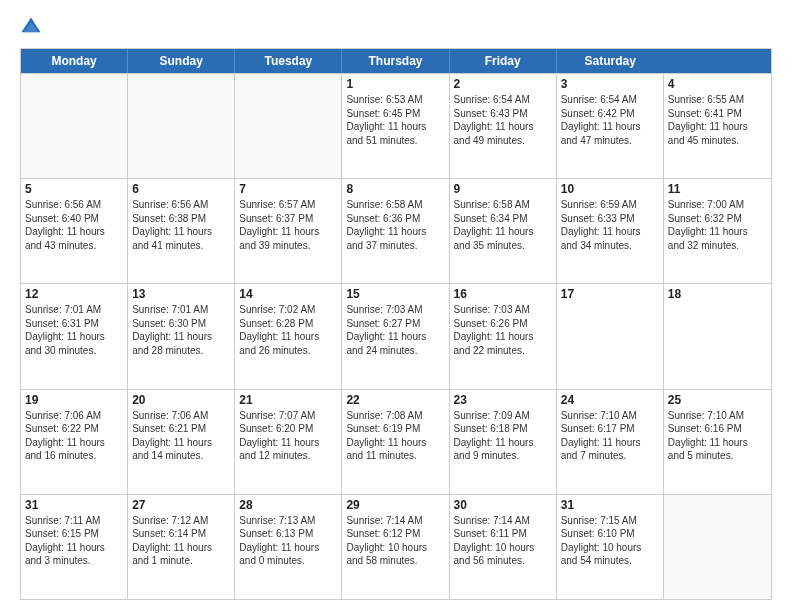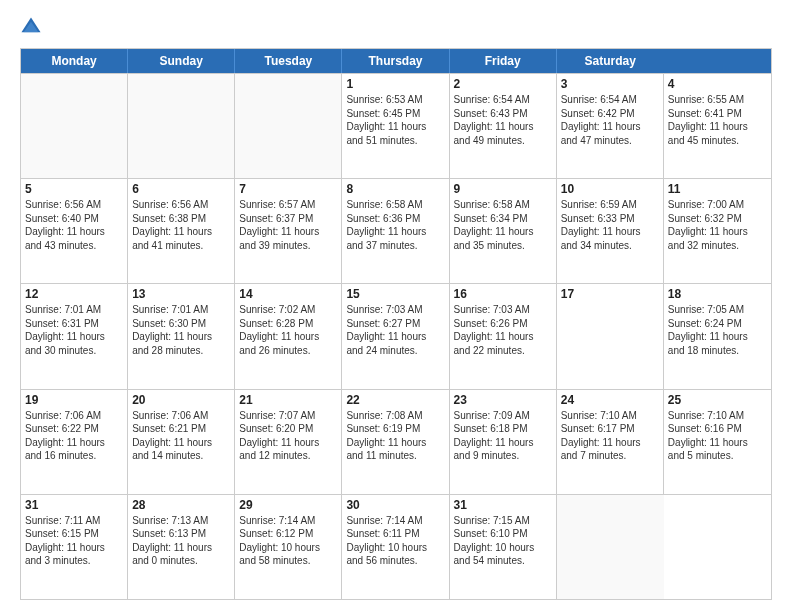--- a/index.html
+++ b/index.html
@@ -247,23 +247,20 @@
             <div class="day-num">16</div>
             <div class="cell-text" style="white-space: pre-line;">Sunrise: 7:03 AM
 Sunset: 6:26 PM
 Daylight: 11 hours and 22 minutes.</div>
           </div>
           <div class="cal-cell">
             <div class="day-num">17</div>
           </div>
           <div class="cal-cell">
             <div class="day-num">18</div>
-            <div class="cell-text" style="white-space: pre-line;">Sunrise: 7:05 AM
-Sunset: 6:24 PM
-Daylight: 11 hours and 18 minutes.</div>
           </div>
         </div>
         <div class="cal-row">
           <div class="cal-cell">
             <div class="day-num">19</div>
             <div class="cell-text" style="white-space: pre-line;">Sunrise: 7:06 AM
 Sunset: 6:22 PM
 Daylight: 11 hours and 16 minutes.</div>
           </div>
           <div class="cal-cell">
@@ -302,20 +299,26 @@
 Sunset: 6:16 PM
 Daylight: 11 hours and 5 minutes.</div>
           </div>
         </div>
         <div class="cal-row">
           <div class="cal-cell">
             <div class="day-num">31</div>
             <div class="cell-text" style="white-space: pre-line;">Sunrise: 7:11 AM
 Sunset: 6:15 PM
 Daylight: 11 hours and 3 minutes.</div>
+          </div>
+          <div class="cal-cell">
+            <div class="day-num">27</div>
+            <div class="cell-text" style="white-space: pre-line;">Sunrise: 7:12 AM
+Sunset: 6:14 PM
+Daylight: 11 hours and 1 minute.</div>
           </div>
           <div class="cal-cell">
             <div class="day-num">28</div>
             <div class="cell-text" style="white-space: pre-line;">Sunrise: 7:13 AM
 Sunset: 6:13 PM
 Daylight: 11 hours and 0 minutes.</div>
           </div>
           <div class="cal-cell">
             <div class="day-num">29</div>
             <div class="cell-text" style="white-space: pre-line;">Sunrise: 7:14 AM

